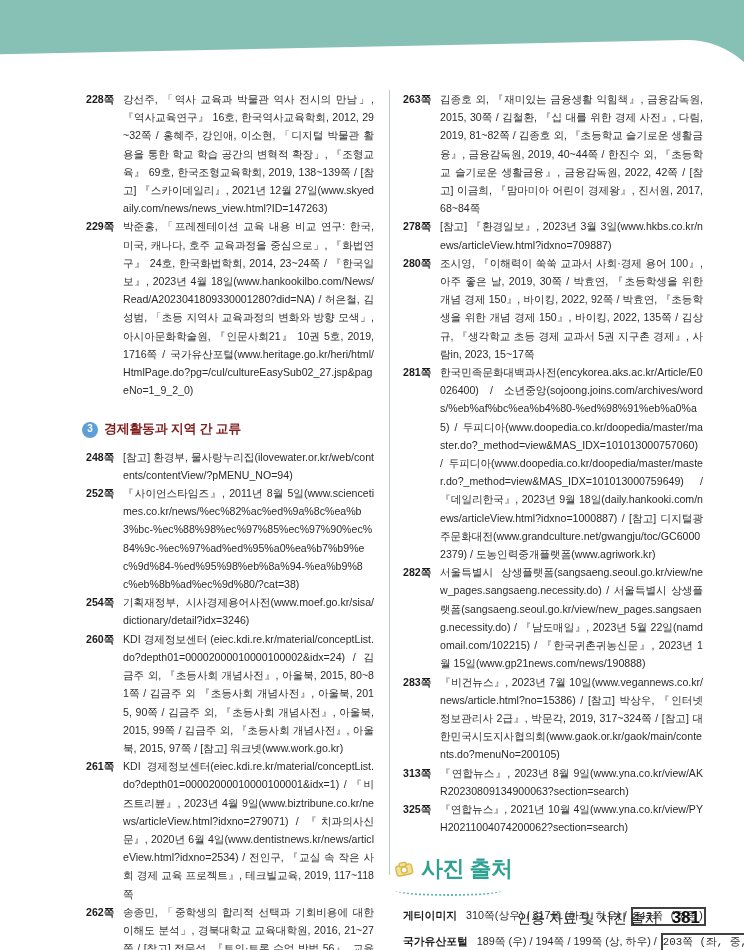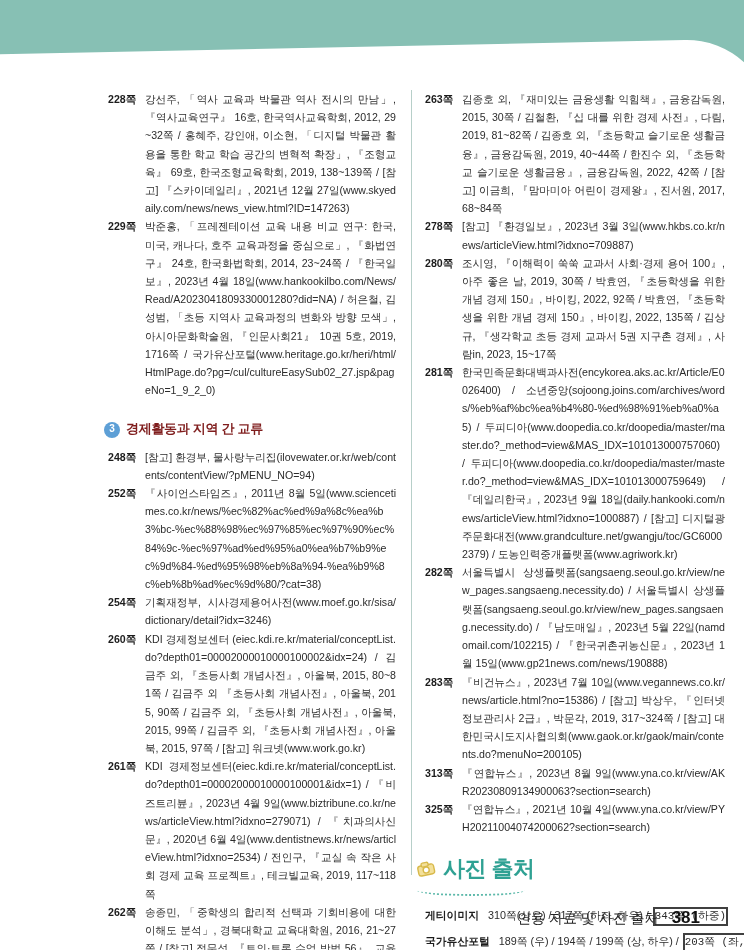--- a/index.html
+++ b/index.html
@@ -7,21 +7,21 @@
     width:744px;height:950px;position:relative;overflow:hidden;
     background:#87c0b4;
     font-family:"Liberation Sans","DejaVu Sans",sans-serif;
     color:#2b2b2b;
   }
   .sheet{
     position:absolute;left:-30px;top:55px;width:800px;height:1150px;
     background:#ffffff;border-top-right-radius:85px;
     transform:rotate(-1.2deg);transform-origin:0 0;
   }
-  .content{position:absolute;inset:0;margin-left:22px;}
+  .content{position:absolute;inset:0;}
   .col-divider{
     position:absolute;left:389px;top:90px;width:1px;height:785px;
     background:#b7cfc9;
   }
   .col{position:absolute;font-size:10.6px;line-height:18.2px;}
   .col-left{left:86px;top:90px;width:288px;}
   .col-right{left:403px;top:90px;width:300px;}
   .entry{display:flex;}
   .entry .pg{flex:0 0 37px;font-weight:bold;color:#1c1c1c;}
   .entry .txt{flex:1;text-align:justify;word-break:break-all;}

